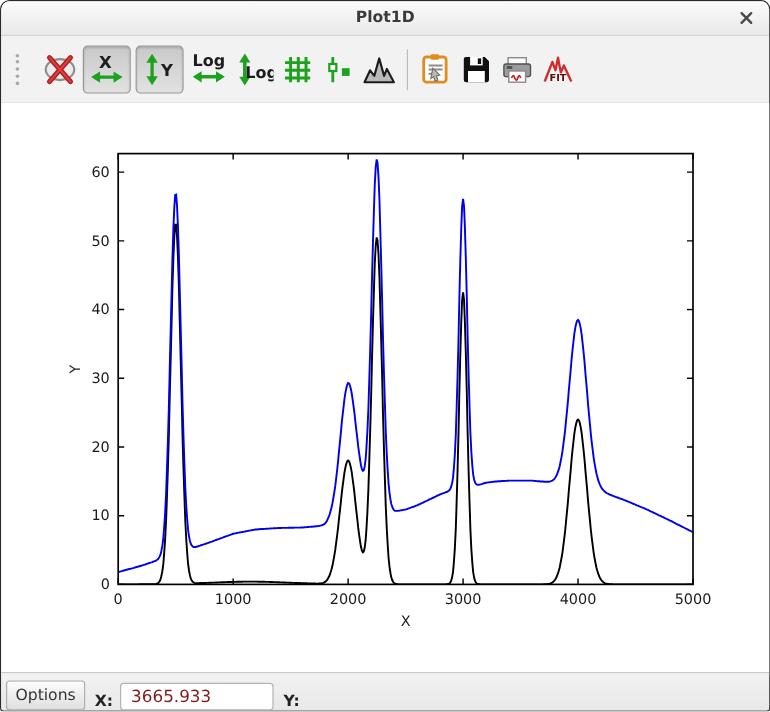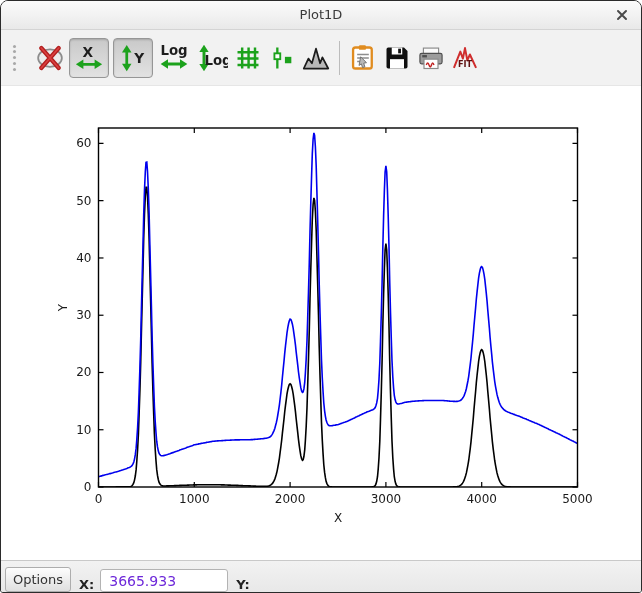--- a/index.html
+++ b/index.html
@@ -9,21 +9,21 @@
     overflow:hidden;background:#ffffff;
   }
   
   #titlebar{
     position:absolute;left:0;top:0;width:100%;height:28px;
     background:linear-gradient(#fbfbfb,#e9e9e9);
     border-bottom:1px solid #d4d4d4;
   }
   #titlebar .title{
     position:absolute;left:0;right:0;top:0;height:28px;line-height:28px;
-    text-align:center;font-size:13px;font-weight:normal;color:#3a3a3a;
+    text-align:center;font-size:13px;font-weight:bold;color:#3a3a3a;
   }
   #close-btn{
     position:absolute;right:12px;top:7px;width:14px;height:14px;cursor:pointer;
   }
   
   #toolbar{
     position:absolute;left:0;top:29px;width:100%;height:55px;
     background:#f2f2f2;border-bottom:1px solid #e6e6e6;
     display:flex;align-items:center;
   }
@@ -54,21 +54,21 @@
     margin-left:4px;width:66px;height:25px;
     border:1px solid #adadad;border-radius:3px;
     background:linear-gradient(#fdfdfd,#dfdfdf);
     font-size:13px;color:#333;font-family:"DejaVu Sans","Liberation Sans",sans-serif;
     cursor:pointer;
   }
   .coord-label{font-size:13px;font-weight:bold;color:#222;margin-left:8px;}
   .coord-field{
     margin-left:6px;width:118px;height:21px;
     border:1px solid #b3b3b3;border-radius:3px;background:#ffffff;
-    font-size:14px;color:#6d28d9;padding:0 0 0 8px;
+    font-size:14px;color:#7f1d1d;padding:0 0 0 8px;
     font-family:"DejaVu Sans","Liberation Sans",sans-serif;
   }
   .coord-field.y{margin-left:14px;}
   svg text{font-family:"DejaVu Sans","Liberation Sans",sans-serif;}
 </style>
 </head>
 <body>
 
 <div id="window">
 

